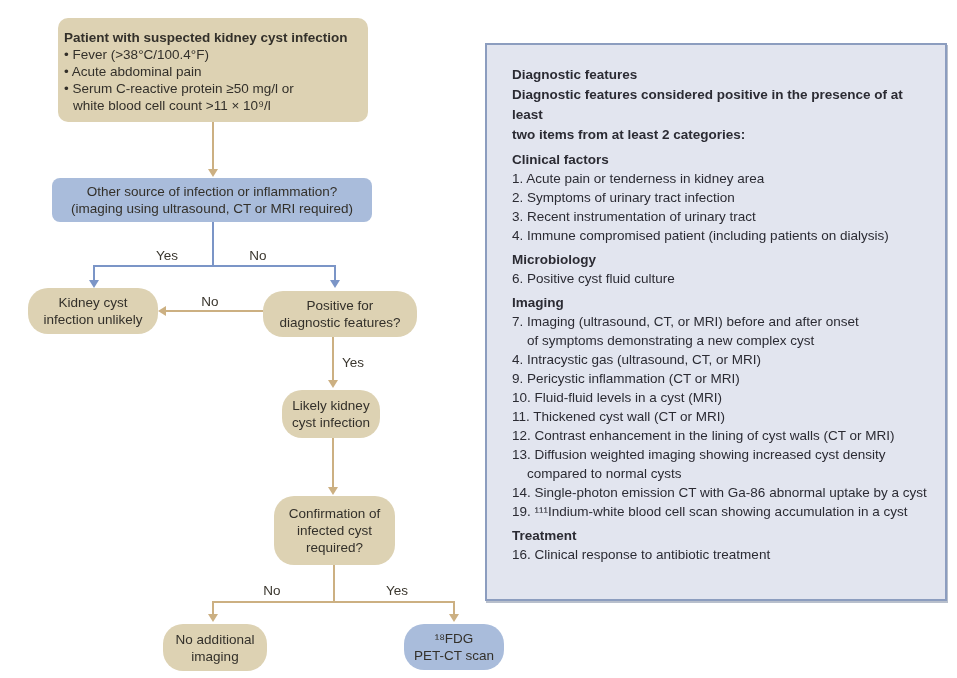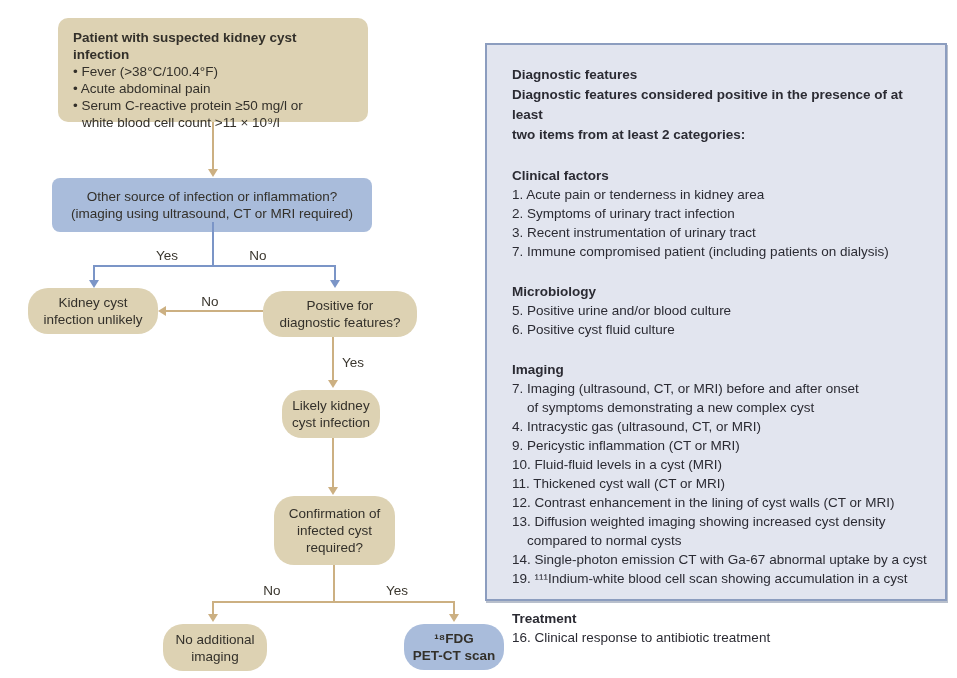--- a/index.html
+++ b/index.html
@@ -27,33 +27,33 @@
     display:flex;align-items:center;justify-content:center;
     text-align:center;white-space:pre-line;
     font-size:13.5px;line-height:1.26;color:var(--ink);
   }
   .tan{background:var(--tan);}
   .blue{background:var(--blue);}
 
   .start-box{
     position:absolute;left:58px;top:18px;width:310px;height:104px;
     background:var(--tan);border-radius:10px;
-    padding:11px 14px 0 15px;font-size:13.5px;line-height:17px;
+    padding:11px 14px 0 6px;font-size:13.5px;line-height:17px;
   }
   .start-title{font-weight:bold;}
   .start-line{white-space:pre;}
   .start-line.cont{padding-left:9px;}
 
-  .q1{left:52px;top:178px;width:320px;height:54px;border-radius:8px;line-height:17px;}
+  .q1{left:52px;top:178px;width:320px;height:44px;border-radius:8px;line-height:17px;}
   .unlikely{left:28px;top:288px;width:130px;height:46px;}
   .q2{left:263px;top:291px;width:154px;height:46px;}
   .likely{left:282px;top:390px;width:98px;height:48px;}
   .q3{left:274px;top:496px;width:121px;height:69px;}
   .noimg{left:163px;top:624px;width:104px;height:47px;}
-  .petct{left:404px;top:624px;width:100px;height:46px;font-weight:bold;}
+  .petct{left:404px;top:624px;width:100px;height:46px;}
 
   
   .hline,.vline{position:absolute;}
   .hline{height:2px;}
   .vline{width:2px;}
   .tan-line{background:var(--line-tan);}
   .blue-line{background:var(--line-blue);}
 
   .ah-down{position:absolute;width:0;height:0;
     border-left:5px solid transparent;border-right:5px solid transparent;
@@ -70,21 +70,21 @@
 
   
   .panel{
     position:absolute;left:485px;top:43px;width:462px;height:558px;
     background:var(--panel-bg);border:2px solid var(--panel-border);
     box-shadow:1px 2px 0 rgba(125,138,163,0.55);
     padding:20px 16px 16px 25px;
     color:var(--panel-ink);font-size:13.5px;
   }
   .panel-intro{font-weight:bold;line-height:20px;white-space:pre-line;}
-  .section{margin-top:21px;}
+  .section{margin-top:5px;}
   .sec-title{font-weight:bold;line-height:19px;}
   .sec-item{line-height:19px;white-space:pre-line;padding-left:15px;text-indent:-15px;}
 </style>
 </head>
 <body>
 
 <div class="stage">
 
   <div class="start-box">
     <div class="start-title">Patient with suspected kidney cyst infection</div>
@@ -152,39 +152,38 @@
   <div class="panel">
     <div class="panel-intro">Diagnostic features
 Diagnostic features considered positive in the presence of at least
 two items from at least 2 categories:</div>
     <div id="panel-sections">
         <div class="section">
           <div class="sec-title">Clinical factors</div>
           <div class="sec-item">1. Acute pain or tenderness in kidney area</div>
           <div class="sec-item">2. Symptoms of urinary tract infection</div>
           <div class="sec-item">3. Recent instrumentation of urinary tract</div>
-          <div class="sec-item">7. Immune compromised patient (including patients on dialysis)</div>
+          <div class="sec-item">4. Immune compromised patient (including patients on dialysis)</div>
         </div>
         <div class="section">
           <div class="sec-title">Microbiology</div>
-          <div class="sec-item">5. Positive urine and/or blood culture</div>
           <div class="sec-item">6. Positive cyst fluid culture</div>
         </div>
         <div class="section">
           <div class="sec-title">Imaging</div>
           <div class="sec-item">7. Imaging (ultrasound, CT, or MRI) before and after onset
 of symptoms demonstrating a new complex cyst</div>
           <div class="sec-item">4. Intracystic gas (ultrasound, CT, or MRI)</div>
           <div class="sec-item">9. Pericystic inflammation (CT or MRI)</div>
           <div class="sec-item">10. Fluid-fluid levels in a cyst (MRI)</div>
           <div class="sec-item">11. Thickened cyst wall (CT or MRI)</div>
           <div class="sec-item">12. Contrast enhancement in the lining of cyst walls (CT or MRI)</div>
           <div class="sec-item">13. Diffusion weighted imaging showing increased cyst density
 compared to normal cysts</div>
-          <div class="sec-item">14. Single-photon emission CT with Ga-67 abnormal uptake by a cyst</div>
+          <div class="sec-item">14. Single-photon emission CT with Ga-86 abnormal uptake by a cyst</div>
           <div class="sec-item">19. ¹¹¹Indium-white blood cell scan showing accumulation in a cyst</div>
         </div>
         <div class="section">
           <div class="sec-title">Treatment</div>
           <div class="sec-item">16. Clinical response to antibiotic treatment</div>
         </div>
       </div>
   </div>
 
 </div>

